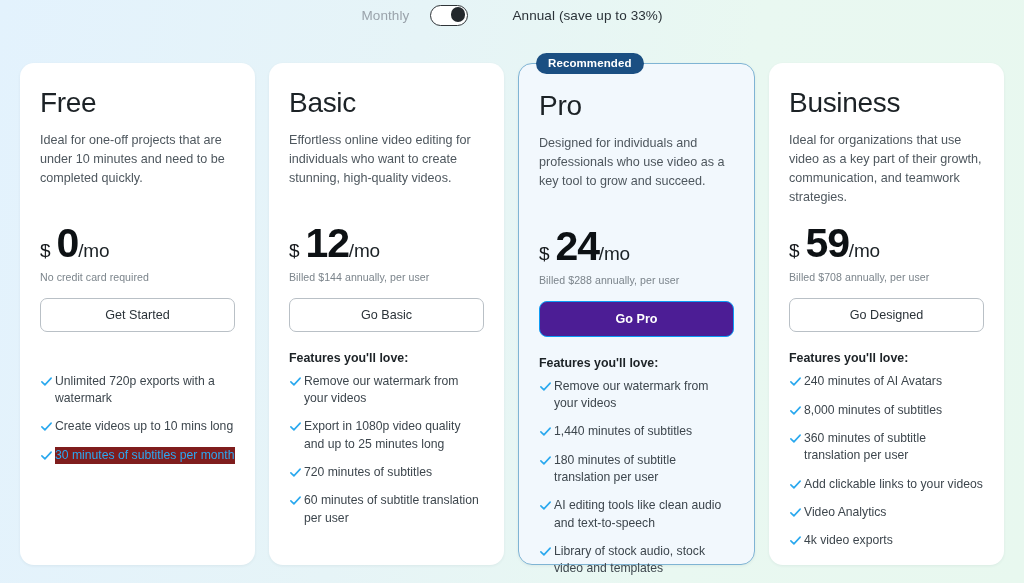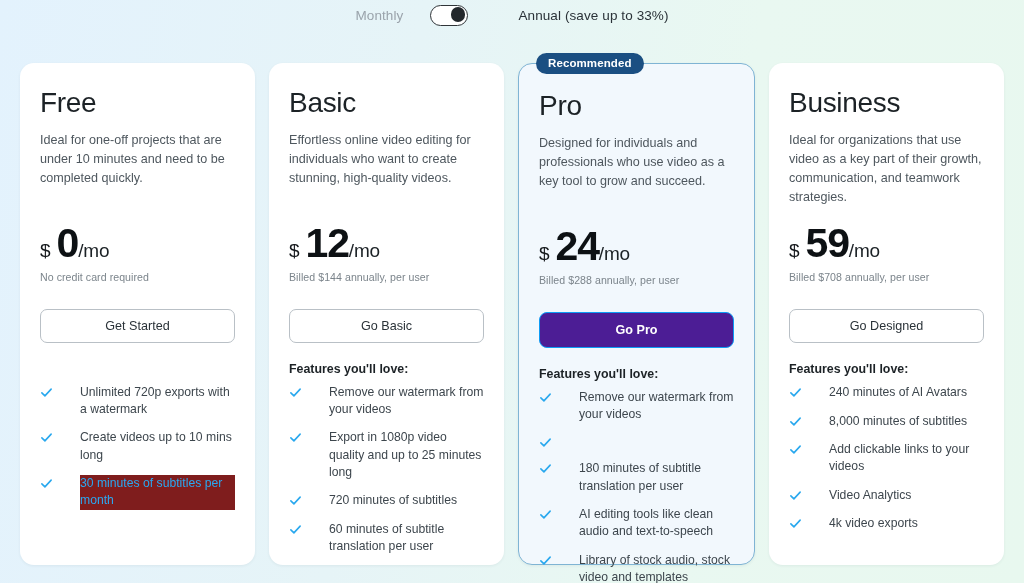--- a/index.html
+++ b/index.html
@@ -15,21 +15,21 @@
     background: linear-gradient(100deg, #e3f2fd 0%, #e6f4f7 38%, #e9f8f1 68%, #e8f8ef 100%);
     position: relative;
   }
 
   
   .billing-bar {
     height: 28px;
     display: flex;
     align-items: center;
     justify-content: center;
-    gap: 27px;
+    gap: 21px;
     padding-top: 2px;
   }
 
   .billing-label {
     font-size: 13.5px;
     color: #9aa3ab;
     letter-spacing: .1px;
   }
 
   .billing-label.active {
@@ -144,21 +144,21 @@
   .billed-note {
     font-size: 10.6px;
     color: #7b848b;
     margin-top: 7px;
     letter-spacing: .05px;
   }
 
   .cta {
     display: block;
     width: 100%;
-    margin-top: 26px;
+    margin-top: 15px;
     padding: 9px 4px;
     border-radius: 7px;
     border: 1.1px solid #b9c0c6;
     background: #ffffff;
     font-family: "Liberation Sans", sans-serif;
     font-size: 12.6px;
     color: #2a3238;
     cursor: pointer;
     text-align: center;
   }
@@ -185,21 +185,21 @@
   }
 
   .feature-list {
     list-style: none;
     margin-top: 8px;
   }
 
   .feature {
     display: flex;
     align-items: flex-start;
-    gap: 27px;
+    gap: 2px;
     margin-bottom: 11px;
   }
 
   .check {
     flex: none;
     width: 13px;
     height: 13px;
     margin-top: 2px;
   }
 
@@ -332,20 +332,21 @@
             </svg>
           </span>
           <span class="feature-text">Remove our watermark from your videos</span>
         </li>
         <li class="feature">
           <span class="check">
             <svg width="13" height="13" viewBox="0 0 14 14">
               <path d="M2 7.4 L5.3 10.6 L12 3.4" fill="none" stroke="#29a8ee" stroke-width="1.7" stroke-linecap="round" stroke-linejoin="round"></path>
             </svg>
           </span>
+          <span class="feature-text">1,440 minutes of subtitles</span>
         </li>
         <li class="feature">
           <span class="check">
             <svg width="13" height="13" viewBox="0 0 14 14">
               <path d="M2 7.4 L5.3 10.6 L12 3.4" fill="none" stroke="#29a8ee" stroke-width="1.7" stroke-linecap="round" stroke-linejoin="round"></path>
             </svg>
           </span>
           <span class="feature-text">180 minutes of subtitle translation per user</span>
         </li>
         <li class="feature">
@@ -393,20 +394,28 @@
             </svg>
           </span>
           <span class="feature-text">8,000 minutes of subtitles</span>
         </li>
         <li class="feature">
           <span class="check">
             <svg width="13" height="13" viewBox="0 0 14 14">
               <path d="M2 7.4 L5.3 10.6 L12 3.4" fill="none" stroke="#29a8ee" stroke-width="1.7" stroke-linecap="round" stroke-linejoin="round"></path>
             </svg>
           </span>
+          <span class="feature-text">360 minutes of subtitle translation per user</span>
+        </li>
+        <li class="feature">
+          <span class="check">
+            <svg width="13" height="13" viewBox="0 0 14 14">
+              <path d="M2 7.4 L5.3 10.6 L12 3.4" fill="none" stroke="#29a8ee" stroke-width="1.7" stroke-linecap="round" stroke-linejoin="round"></path>
+            </svg>
+          </span>
           <span class="feature-text">Add clickable links to your videos</span>
         </li>
         <li class="feature">
           <span class="check">
             <svg width="13" height="13" viewBox="0 0 14 14">
               <path d="M2 7.4 L5.3 10.6 L12 3.4" fill="none" stroke="#29a8ee" stroke-width="1.7" stroke-linecap="round" stroke-linejoin="round"></path>
             </svg>
           </span>
           <span class="feature-text">Video Analytics</span>
         </li>

